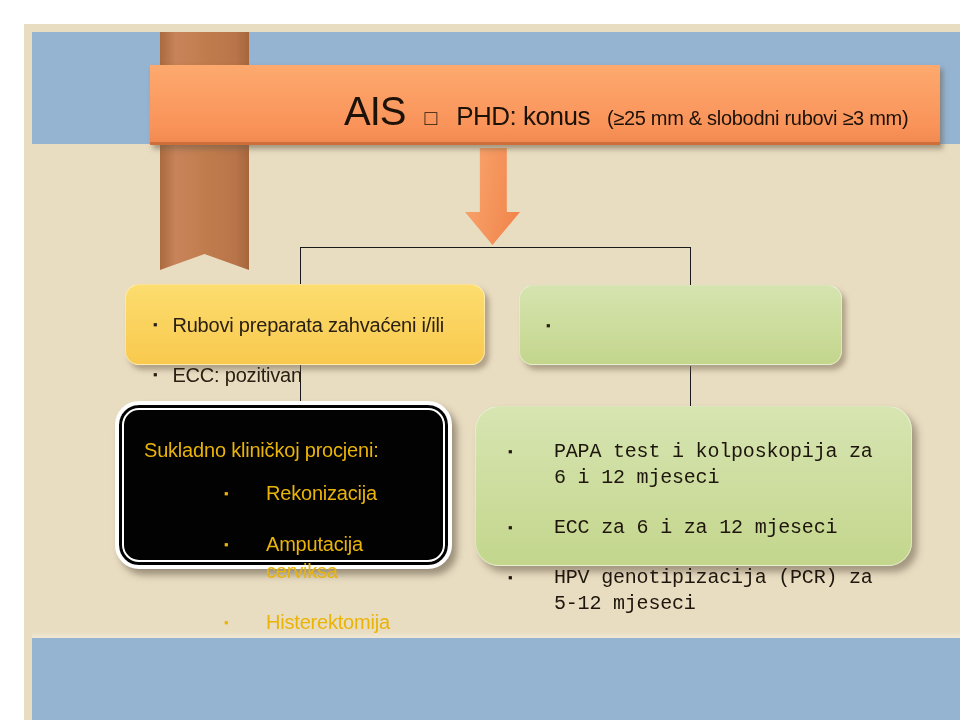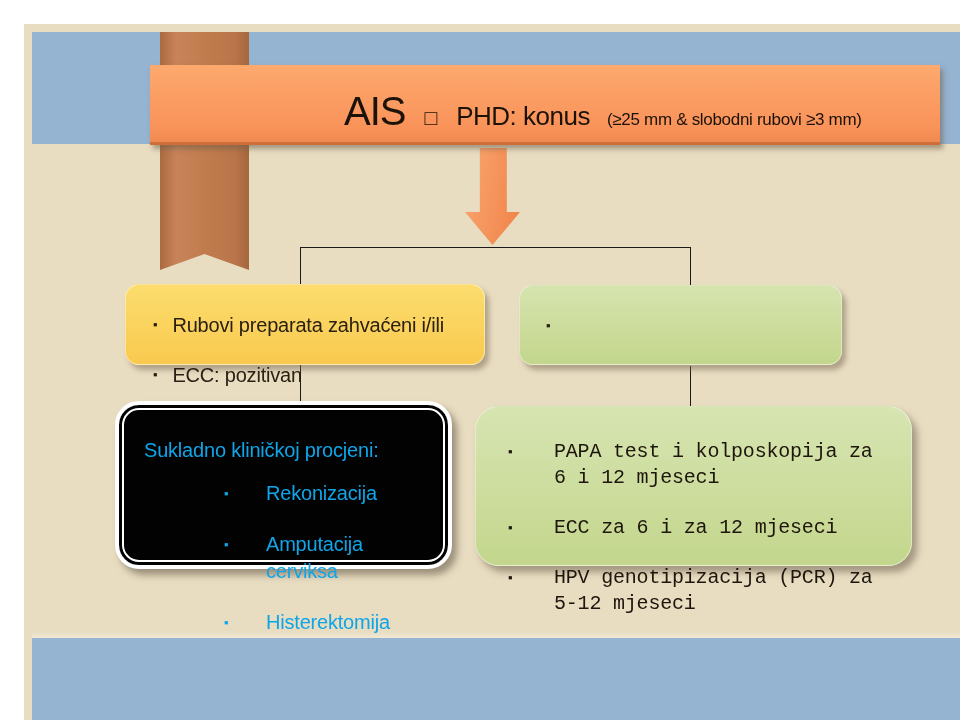--- a/index.html
+++ b/index.html
@@ -46,21 +46,21 @@
     box-shadow: 3px 4px 5px rgba(110, 95, 75, 0.55);
     z-index: 2;
     display: flex; align-items: baseline;
     padding-left: 186px; padding-top: 16px;
     color: #1c1208;
     white-space: nowrap;
   }
   .title-main  { font-size: 40px; letter-spacing: -1px; }
   .title-box-glyph { font-size: 21px; margin: 0 11px; }
   .title-secondary { font-size: 26px; letter-spacing: -0.5px; }
-  .title-note { font-size: 17px; margin-left: 9px; letter-spacing: -0.3px; }
+  .title-note { font-size: 20px; margin-left: 9px; letter-spacing: -0.3px; }
 
   
   .down-arrow {
     position: absolute; left: 433px; top: 116px; width: 55px; height: 97px;
     background: linear-gradient(100deg, #f9a770, #f08248);
     clip-path: polygon(27% 0, 76% 0, 76% 66%, 100% 66%, 50% 100%, 0 66%, 27% 66%);
     z-index: 1;
   }
 
   
@@ -97,21 +97,21 @@
 
   .black-box {
     left: 83px; top: 369px; width: 337px; height: 168px;
     background: #020202;
     border: 4px solid #ffffff;
     border-radius: 24px;
     box-shadow: 5px 6px 7px rgba(105, 93, 75, 0.6),
                 inset 0 0 0 3px #020202,
                 inset 0 0 0 5px #ffffff;
     padding: 24px 12px 0 17px;
-    color: #0ea5e9;
+    color: #eab308;
     font-size: 20px; letter-spacing: -0.2px; line-height: 27px;
   }
 
   .followup-box {
     left: 443px; top: 374px; width: 437px; height: 160px;
     background: linear-gradient(#d7e5b2, #c3d68c);
     border: 1px solid rgba(255,255,255,0.4);
     border-radius: 24px;
     box-shadow: 5px 6px 7px rgba(105, 93, 75, 0.55);
     padding: 16px 18px 0 16px;

